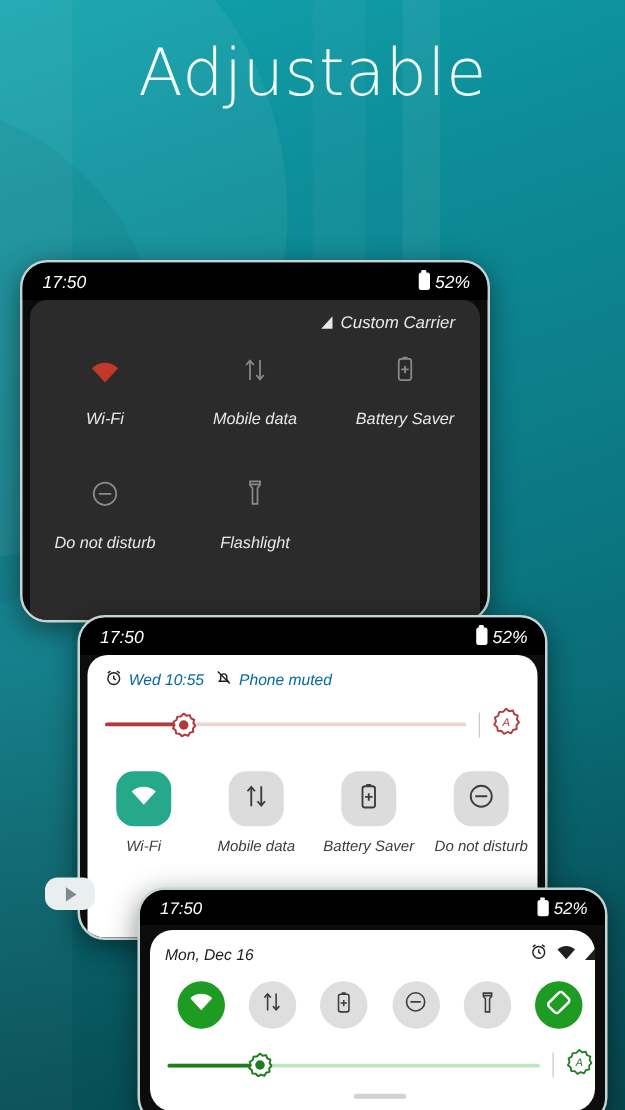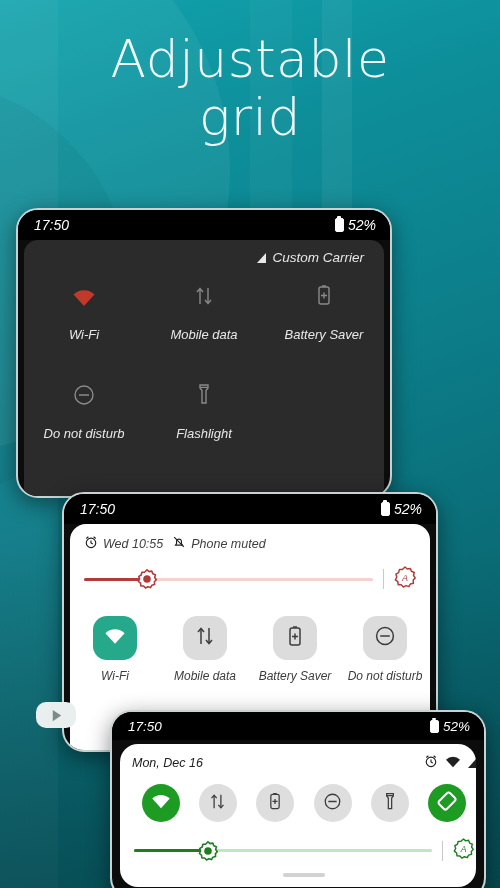--- a/index.html
+++ b/index.html
@@ -118,21 +118,21 @@
   #phone2 .statusbar { height:30px; padding:0 14px 0 16px; font-size:14px; }
   #phone2 .batt-ico { width:9px; height:14px; }
   #phone2 .batt-ico::after { width:4px; height:2.5px; }
   .qs-light {
     position:absolute; left:6px; right:6px; top:30px; bottom:0;
     background:#fff; border-radius:16px 16px 0 0;
     color:#1d1d1d;
   }
   .st-row {
     display:flex; align-items:center;
-    padding:11px 12px 0 14px; font-size:12.5px; color:#404040;
+    padding:11px 12px 0 14px; font-size:12.5px; color:#0369a1;
     white-space:nowrap; overflow:hidden;
   }
   .st-row .grp { display:flex; align-items:center; gap:5px; }
   .st-row .sp { flex:1 1 auto; min-width:6px; }
   .slider-row { display:flex; align-items:center; padding:14px 14px 0 14px; gap:10px; }
   .sl-track { position:relative; flex:1; height:3px; border-radius:2px; }
   .sl-fill { position:absolute; left:0; top:0; bottom:0; border-radius:2px; }
   .sl-thumb {
     position:absolute; top:50%; transform:translate(-50%,-50%);
     width:20px; height:20px;
@@ -183,21 +183,20 @@
   <div class="bg-arc"></div>
   <div class="bg-arc2"></div>
   <div class="bg-band b3"></div>
   <div class="bg-band b1"></div>
   <div class="bg-band b2"></div>
   <div class="bg-dark-bottom"></div>
 </div>
 
 <div class="headline">
   <div>Adjustable</div>
-  <div>grid</div>
 </div>
 
 <div class="phone" id="phone1">
   <div class="side-btn" style="left:-4px; top:120px; width:3px; height:34px;"></div>
   <div class="side-btn" style="left:-4px; top:166px; width:3px; height:56px;"></div>
   <div class="screen">
 
     <div class="statusbar">
       <span class="sb-time">17:50</span>
       <span class="sb-right">

